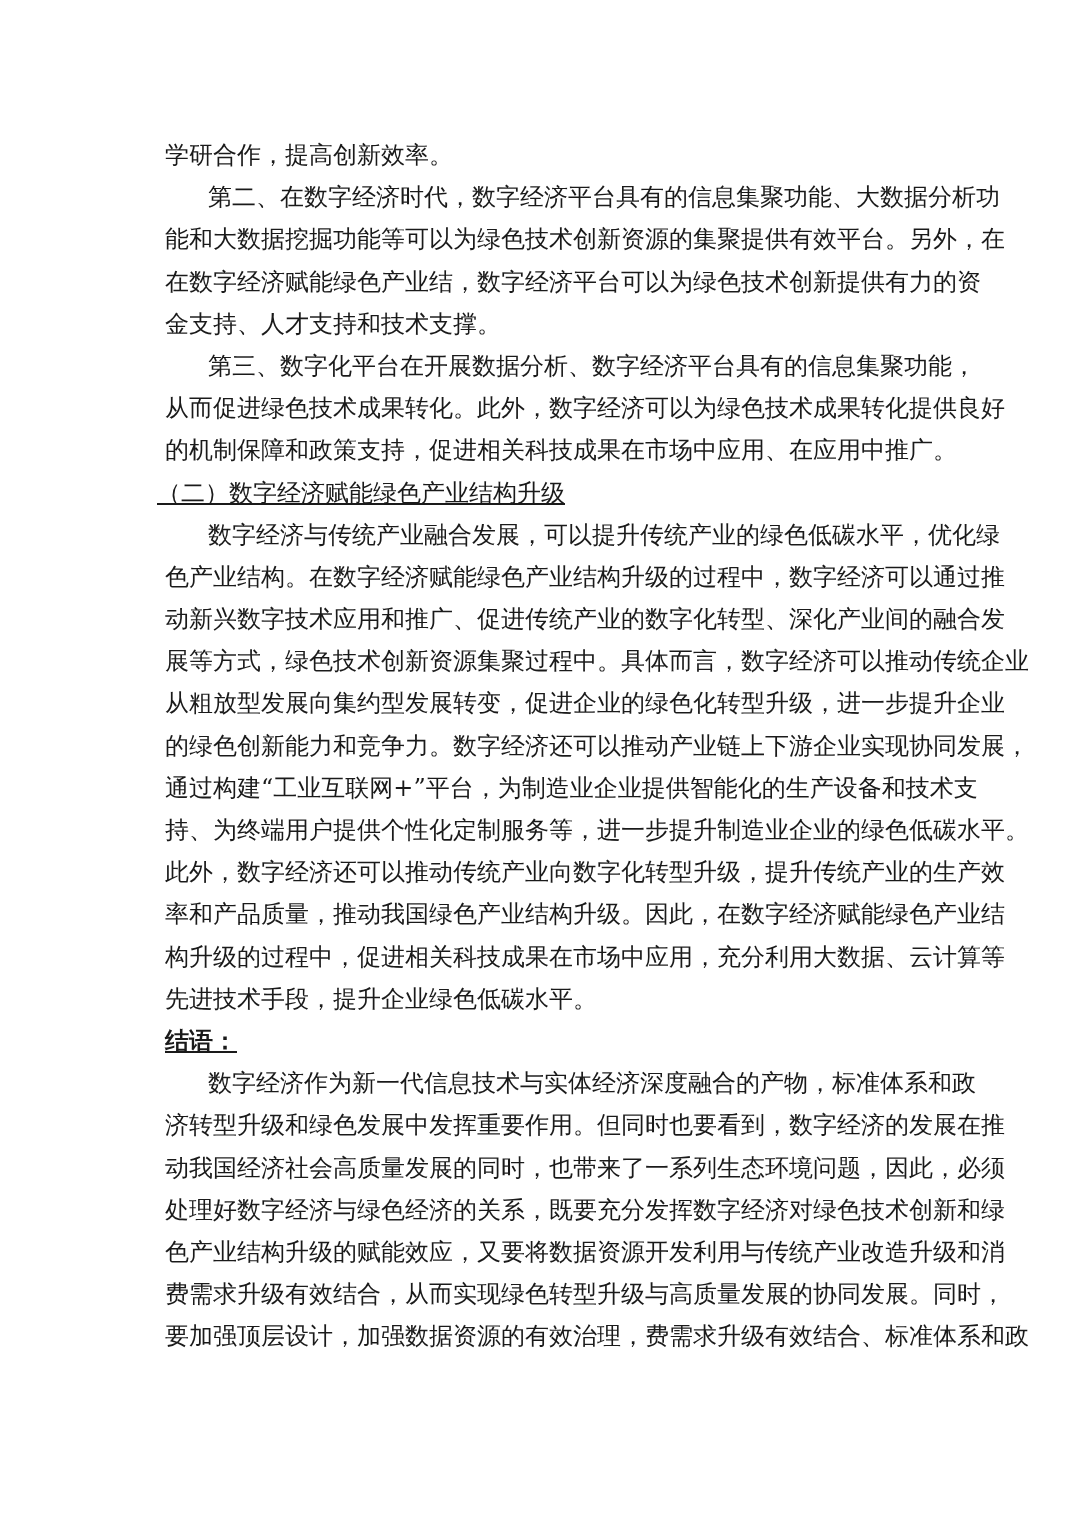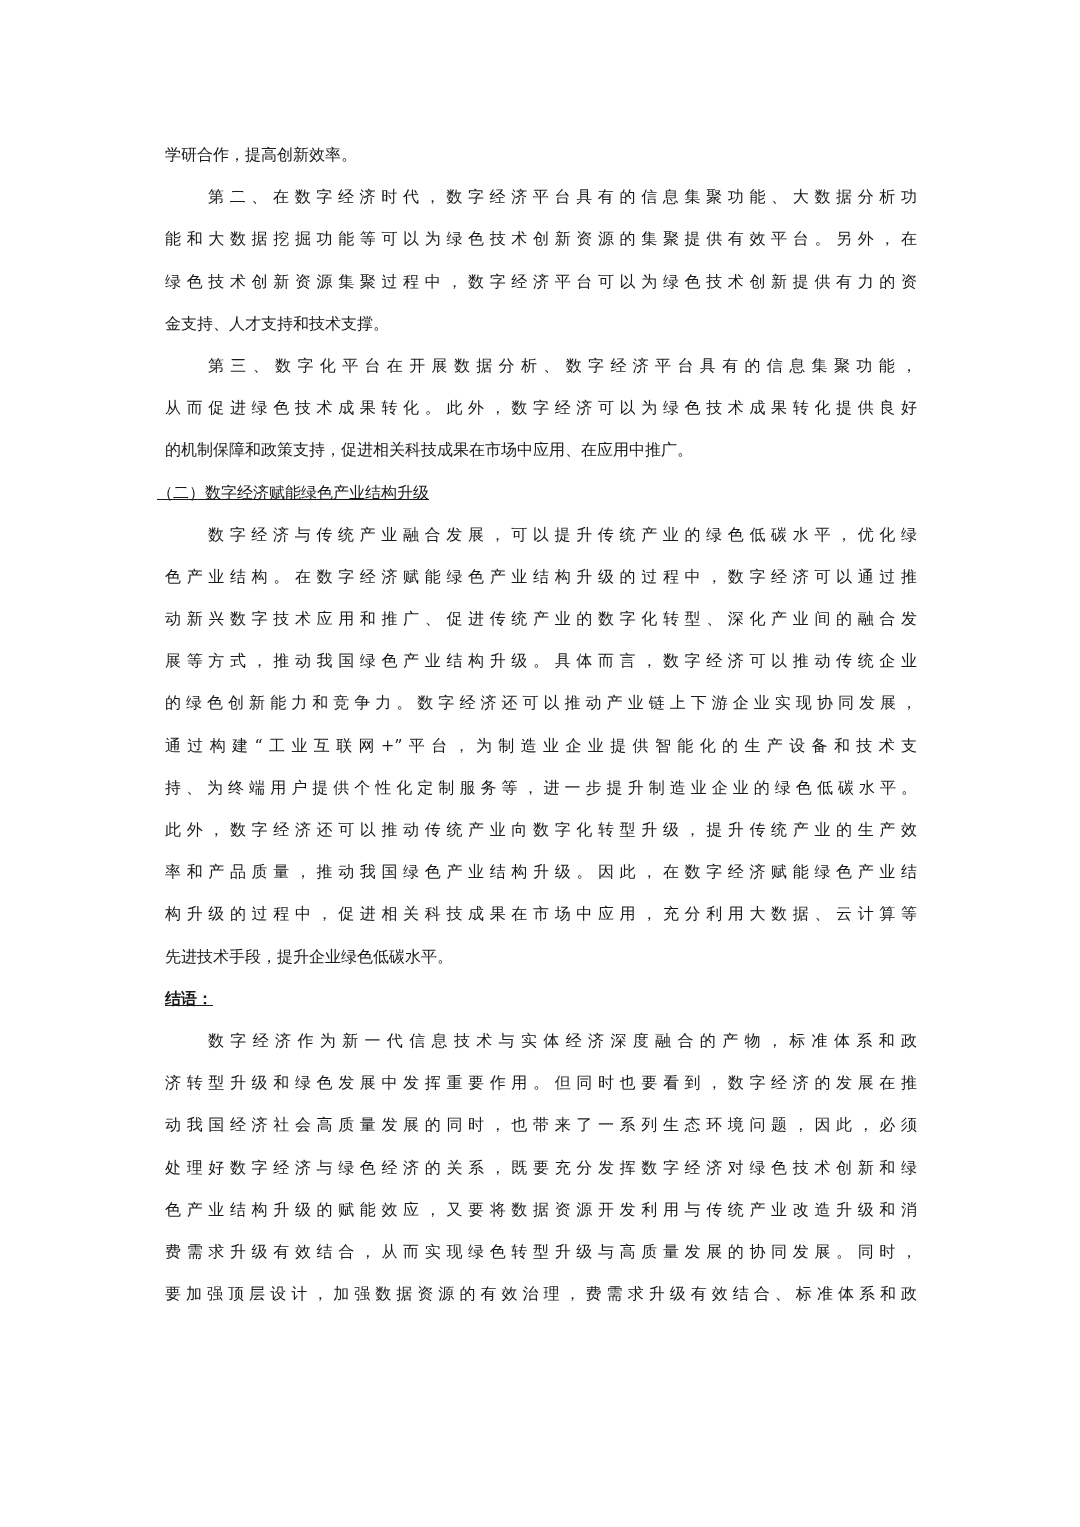--- a/index.html
+++ b/index.html
@@ -12,21 +12,21 @@
       height: 1527px;
       position: relative;
       overflow: hidden;
     }
     .page {
       position: absolute;
       left: 165px;
       top: 134px;
       width: 752px;
       font-family: "DejaVu Serif", "Liberation Serif", serif;
-      font-size: 16px;
+      font-size: 24px;
       color: #1a1a1a;
       line-height: 42.2px;
     }
     .line {
       display: block;
       height: 42.2px;
       white-space: nowrap;
       text-align: justify;
       text-align-last: justify;
     }
@@ -48,33 +48,34 @@
   </style>
 </head>
 <body>
 
 <div class="page">
 
   <span class="line last">学研合作，提高创新效率。</span>
 
   <span class="line indent">第二、在数字经济时代，数字经济平台具有的信息集聚功能、大数据分析功</span>
   <span class="line">能和大数据挖掘功能等可以为绿色技术创新资源的集聚提供有效平台。另外，在</span>
-  <span class="line">绿色技术创新资源集聚过程中，数字经济平台可以为绿色技术创新提供有力的资</span>
+  <span class="line">在数字经济赋能绿色产业结，数字经济平台可以为绿色技术创新提供有力的资</span>
   <span class="line last">金支持、人才支持和技术支撑。</span>
 
   <span class="line indent">第三、数字化平台在开展数据分析、数字经济平台具有的信息集聚功能，</span>
   <span class="line">从而促进绿色技术成果转化。此外，数字经济可以为绿色技术成果转化提供良好</span>
   <span class="line last">的机制保障和政策支持，促进相关科技成果在市场中应用、在应用中推广。</span>
 
   <span class="line heading" style="margin-left:-8px;">（二）数字经济赋能绿色产业结构升级</span>
 
   <span class="line indent">数字经济与传统产业融合发展，可以提升传统产业的绿色低碳水平，优化绿</span>
   <span class="line">色产业结构。在数字经济赋能绿色产业结构升级的过程中，数字经济可以通过推</span>
   <span class="line">动新兴数字技术应用和推广、促进传统产业的数字化转型、深化产业间的融合发</span>
-  <span class="line">展等方式，推动我国绿色产业结构升级。具体而言，数字经济可以推动传统企业</span>
+  <span class="line">展等方式，绿色技术创新资源集聚过程中。具体而言，数字经济可以推动传统企业</span>
+  <span class="line">从粗放型发展向集约型发展转变，促进企业的绿色化转型升级，进一步提升企业</span>
   <span class="line">的绿色创新能力和竞争力。数字经济还可以推动产业链上下游企业实现协同发展，</span>
   <span class="line">通过构建“工业互联网+”平台，为制造业企业提供智能化的生产设备和技术支</span>
   <span class="line">持、为终端用户提供个性化定制服务等，进一步提升制造业企业的绿色低碳水平。</span>
   <span class="line">此外，数字经济还可以推动传统产业向数字化转型升级，提升传统产业的生产效</span>
   <span class="line">率和产品质量，推动我国绿色产业结构升级。因此，在数字经济赋能绿色产业结</span>
   <span class="line">构升级的过程中，促进相关科技成果在市场中应用，充分利用大数据、云计算等</span>
   <span class="line last">先进技术手段，提升企业绿色低碳水平。</span>
 
   <span class="line heading bold">结语：</span>
 

